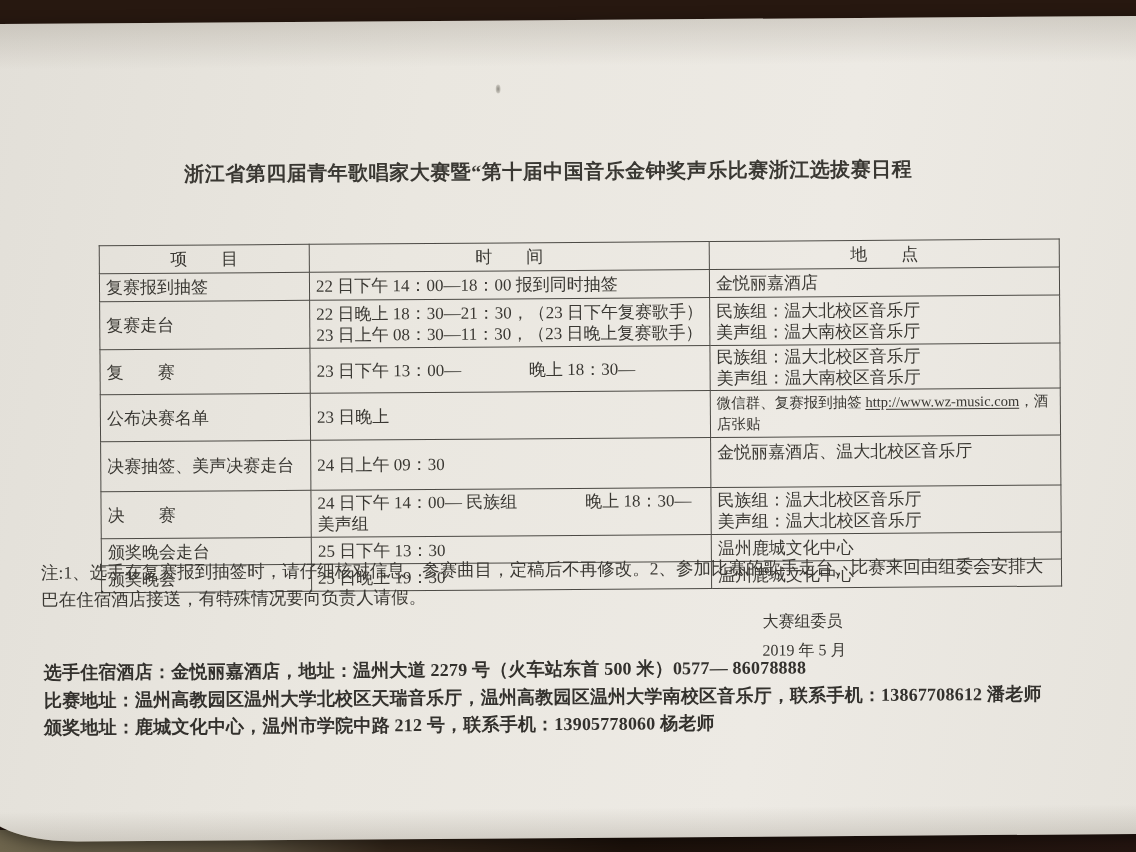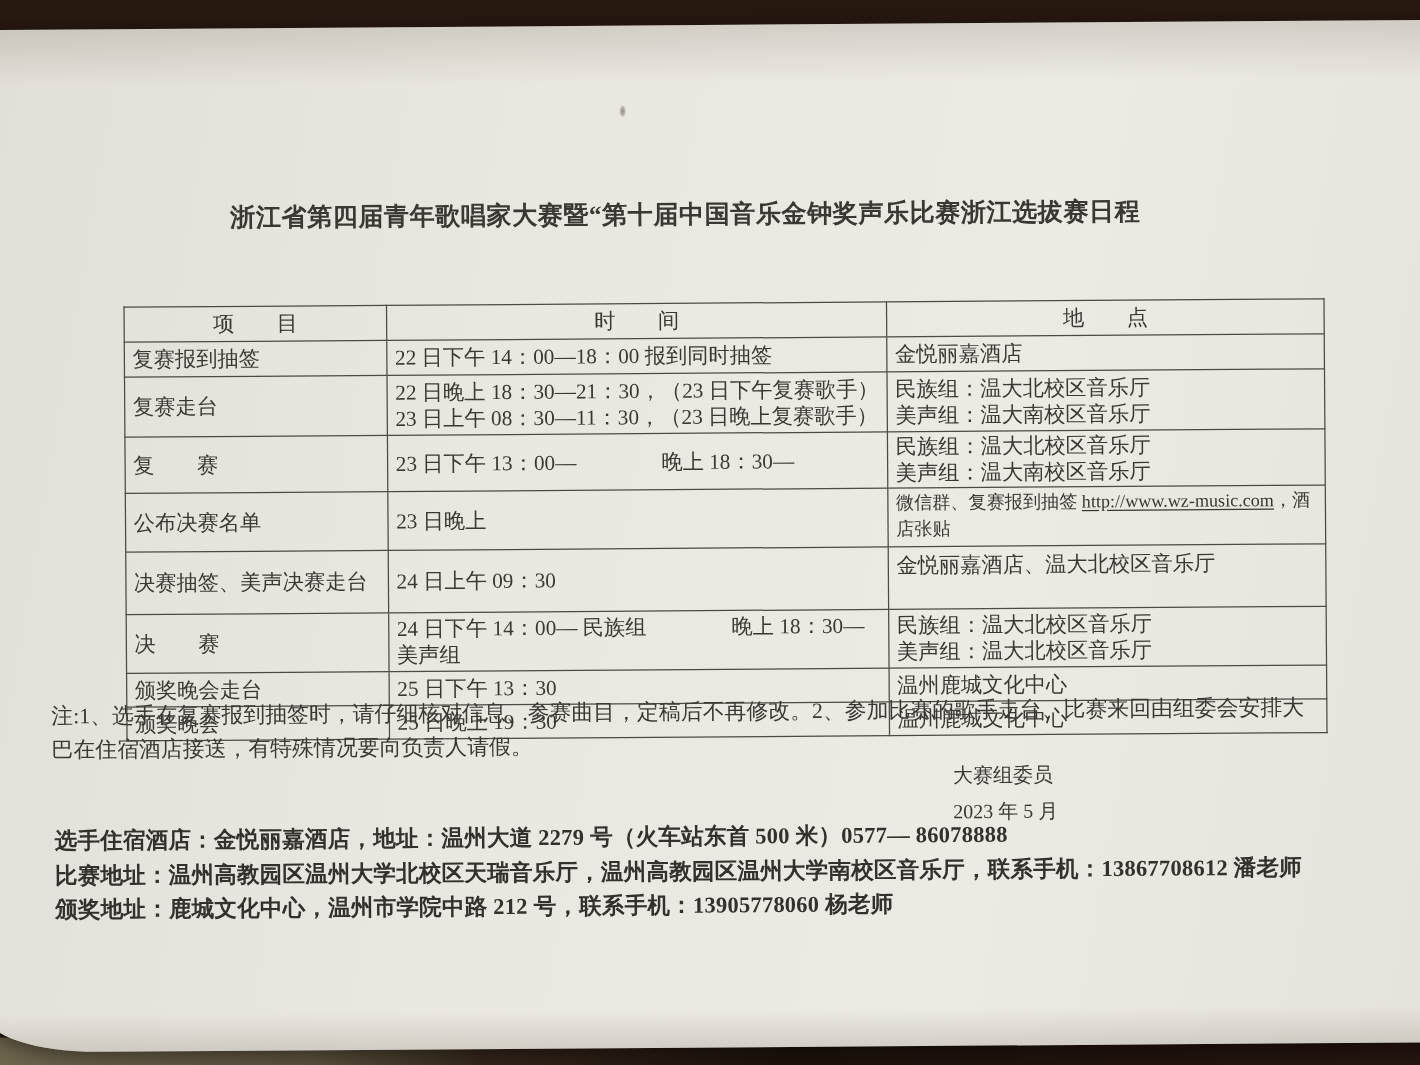--- a/index.html
+++ b/index.html
@@ -165,21 +165,21 @@
           <td class="place">温州鹿城文化中心</td>
         </tr>
       </tbody>
         </table>
     </div>
 
     <p class="note" style="text-indent:0;">注:1、选手在复赛报到抽签时，请仔细核对信息、参赛曲目，定稿后不再修改。2、参加比赛的歌手走台、比赛来回由组委会安排大巴在住宿酒店接送，有特殊情况要向负责人请假。</p>
 
     <div class="signature">
       <div>大赛组委员</div>
-      <div>2023 年 5 月</div>
+      <div>2019 年 5 月</div>
     </div>
 
     <div class="footer">
       <div>选手住宿酒店：金悦丽嘉酒店，地址：温州大道 2279 号（火车站东首 500 米）0577— 86078888</div>
       <div>比赛地址：温州高教园区温州大学北校区天瑞音乐厅，温州高教园区温州大学南校区音乐厅，联系手机：13867708612 潘老师</div>
       <div>颁奖地址：鹿城文化中心，温州市学院中路 212 号，联系手机：13905778060 杨老师</div>
     </div>
 
   </div>
 </div>

